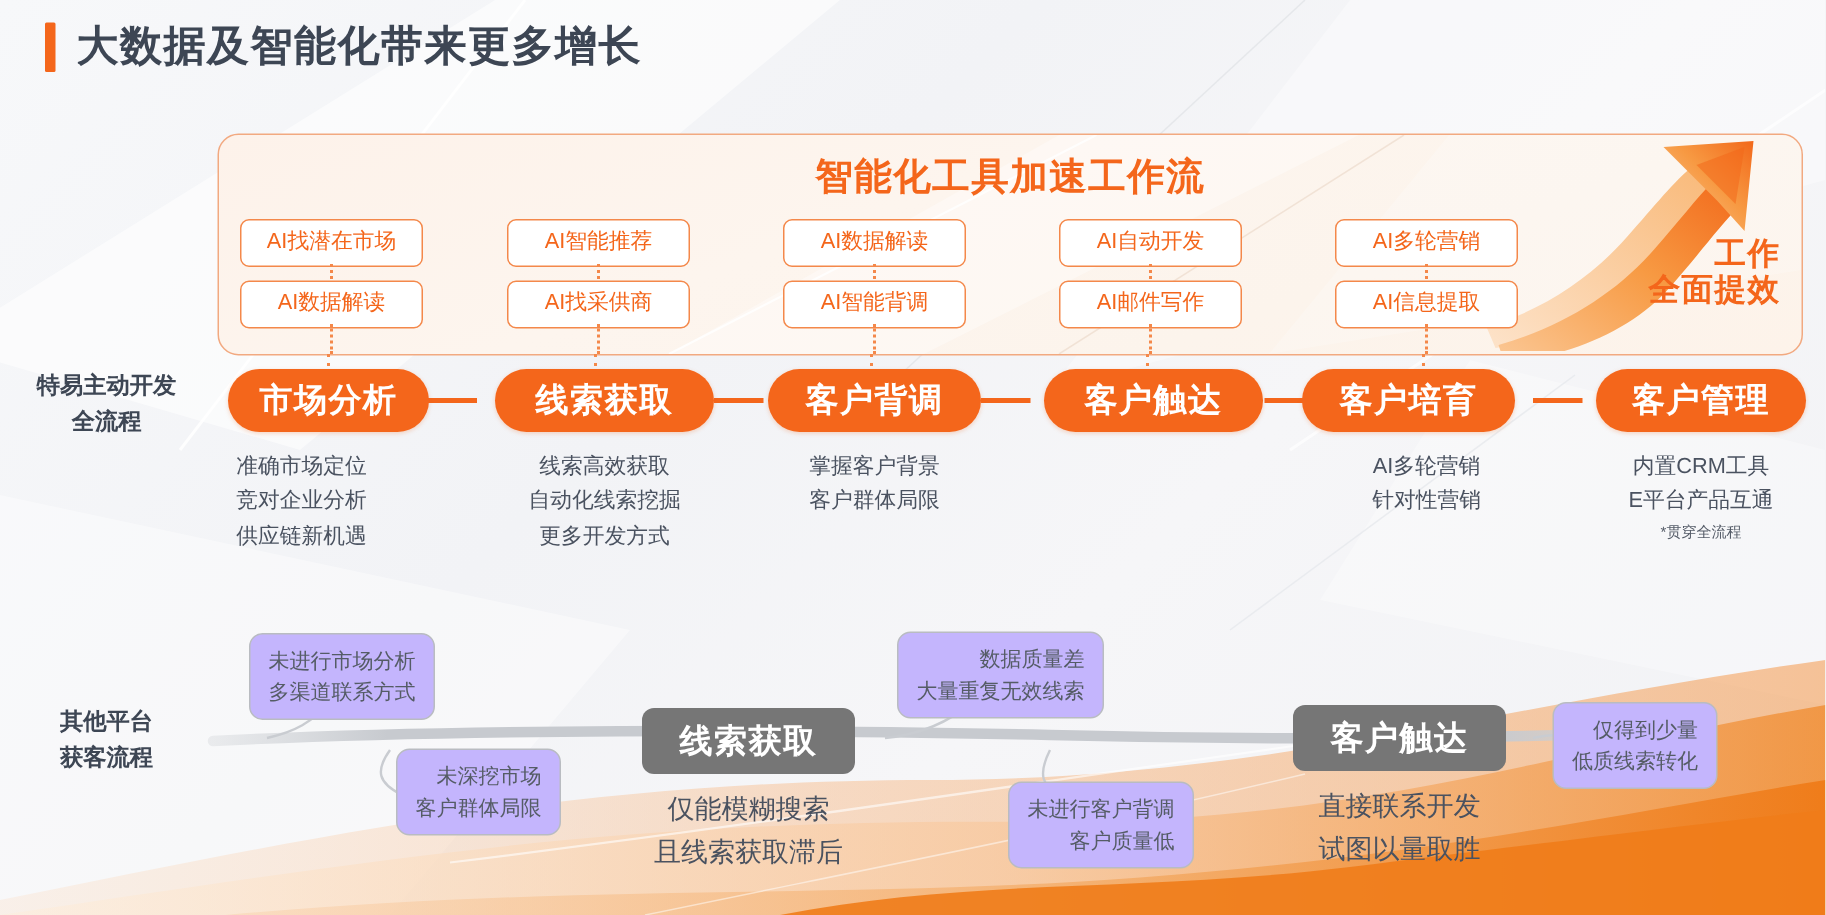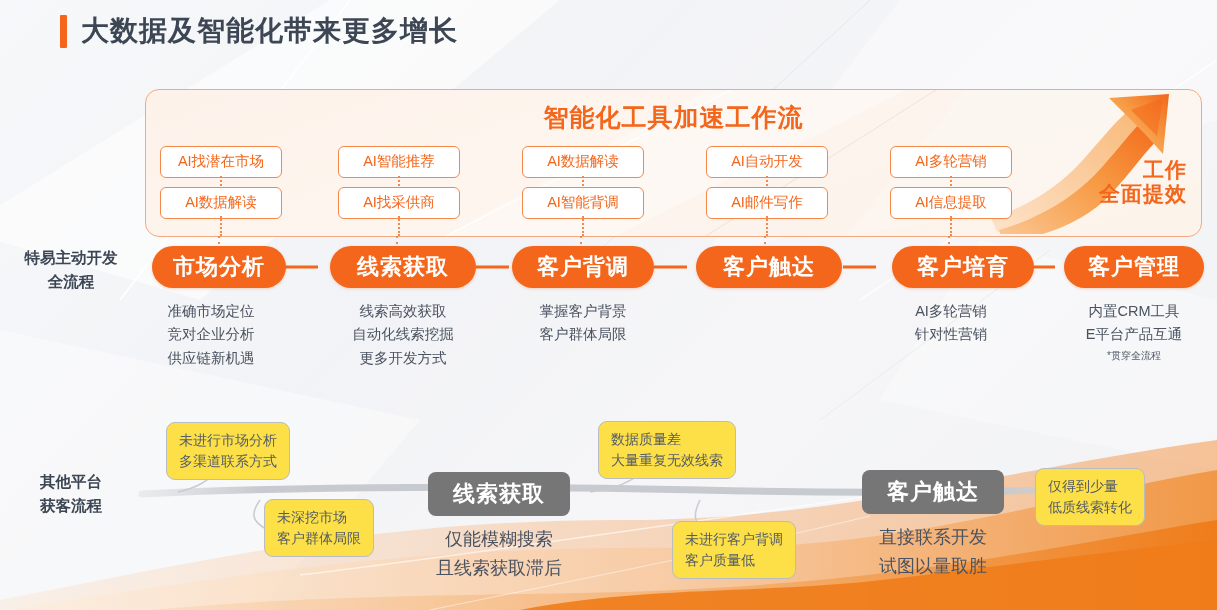--- a/index.html
+++ b/index.html
@@ -9,21 +9,21 @@
     background:#f4f5f7;
   }
   .stage{position:absolute;inset:0;overflow:hidden;}
 
   
   .bg-base{position:absolute;inset:0;
     background:linear-gradient(135deg,#f7f8fa 0%,#f2f3f6 38%,#f6f6f8 62%,#f1f2f5 100%);}
   .bg-svg{position:absolute;inset:0;}
 
   
-  .title-row{position:absolute;left:30px;top:12px;display:flex;align-items:center;gap:14px;margin-left:30px;}
+  .title-row{position:absolute;left:30px;top:12px;display:flex;align-items:center;gap:14px;}
   .title-bar{width:7px;height:33px;background:#F4661B;border-radius:1px;}
   .title-text{font-size:28px;font-weight:bold;color:#3d4654;letter-spacing:1px;white-space:nowrap;}
 
   
   .tools-panel{position:absolute;left:145px;top:89px;width:1055px;height:146px;
     border:1.5px solid #F2A980;border-radius:14px;
     background:linear-gradient(160deg,#fdf2ea 0%,#fdf5ee 40%,#fcf4ec 70%,#fdf3ea 100%);
     overflow:hidden;}
   .panel-deco{position:absolute;inset:0;}
   .panel-title{position:absolute;left:0;right:0;top:11px;text-align:center;
@@ -49,22 +49,22 @@
     color:#fff;font-size:22px;font-weight:bold;letter-spacing:1px;
     display:flex;align-items:center;justify-content:center;white-space:nowrap;
     box-shadow:0 1px 3px rgba(240,100,25,.25);}
   .pill-sub{position:absolute;text-align:center;font-size:14.5px;color:#4a5260;line-height:1.62;white-space:nowrap;}
   .footnote{font-size:10px;color:#555c68;display:block;margin-top:1px;}
 
   
   .gpill{position:absolute;height:44px;border-radius:8px;background:#767676;
     color:#fff;font-size:22px;font-weight:bold;letter-spacing:1px;
     display:flex;align-items:center;justify-content:center;white-space:nowrap;}
-  .gbox{position:absolute;border:1.2px solid #b9bcc1;border-radius:9px;background:#fde047;
-    color:#555c66;font-size:14px;line-height:1.5;text-align:left;
+  .gbox{position:absolute;border:1.2px solid #b9bcc1;border-radius:9px;background:#c4b5fd;
+    color:#555c66;font-size:14px;line-height:1.5;text-align:right;
     padding:7px 12px;white-space:nowrap;}
   .gsub{position:absolute;text-align:center;font-size:18px;color:#4a5260;line-height:1.6;white-space:nowrap;}
 </style>
 </head>
 <body>
 
 <div class="stage">
 
   <div class="bg-base"></div>
   <svg class="bg-svg" viewBox="0 0 1217 610" preserveAspectRatio="none">
@@ -199,24 +199,24 @@
 
   <div class="side-label" style="left:6px;top:246px;width:130px;">
     <div>特易主动开发</div>
     <div>全流程</div>
   </div>
 
   <div class="pill" style="left:152px;top:246px;width:134px;">市场分析</div>
   <div class="pill" style="left:330px;top:246px;width:146px;">线索获取</div>
   <div class="pill" style="left:512px;top:246px;width:142px;">客户背调</div>
   <div class="pill" style="left:696px;top:246px;width:146px;">客户触达</div>
-  <div class="pill" style="left:892px;top:246px;width:142px;">客户培育</div>
+  <div class="pill" style="left:868px;top:246px;width:142px;">客户培育</div>
   <div class="pill" style="left:1064px;top:246px;width:140px;">客户管理</div>
 
-  <div class="pill-sub" style="left:131px;top:300px;width:160px;">
+  <div class="pill-sub" style="left:121px;top:300px;width:160px;">
     <div>准确市场定位</div>
     <div>竞对企业分析</div>
     <div>供应链新机遇</div>
   </div>
   <div class="pill-sub" style="left:323px;top:300px;width:160px;">
     <div>线索高效获取</div>
     <div>自动化线索挖掘</div>
     <div>更多开发方式</div>
   </div>
   <div class="pill-sub" style="left:503px;top:300px;width:160px;">

